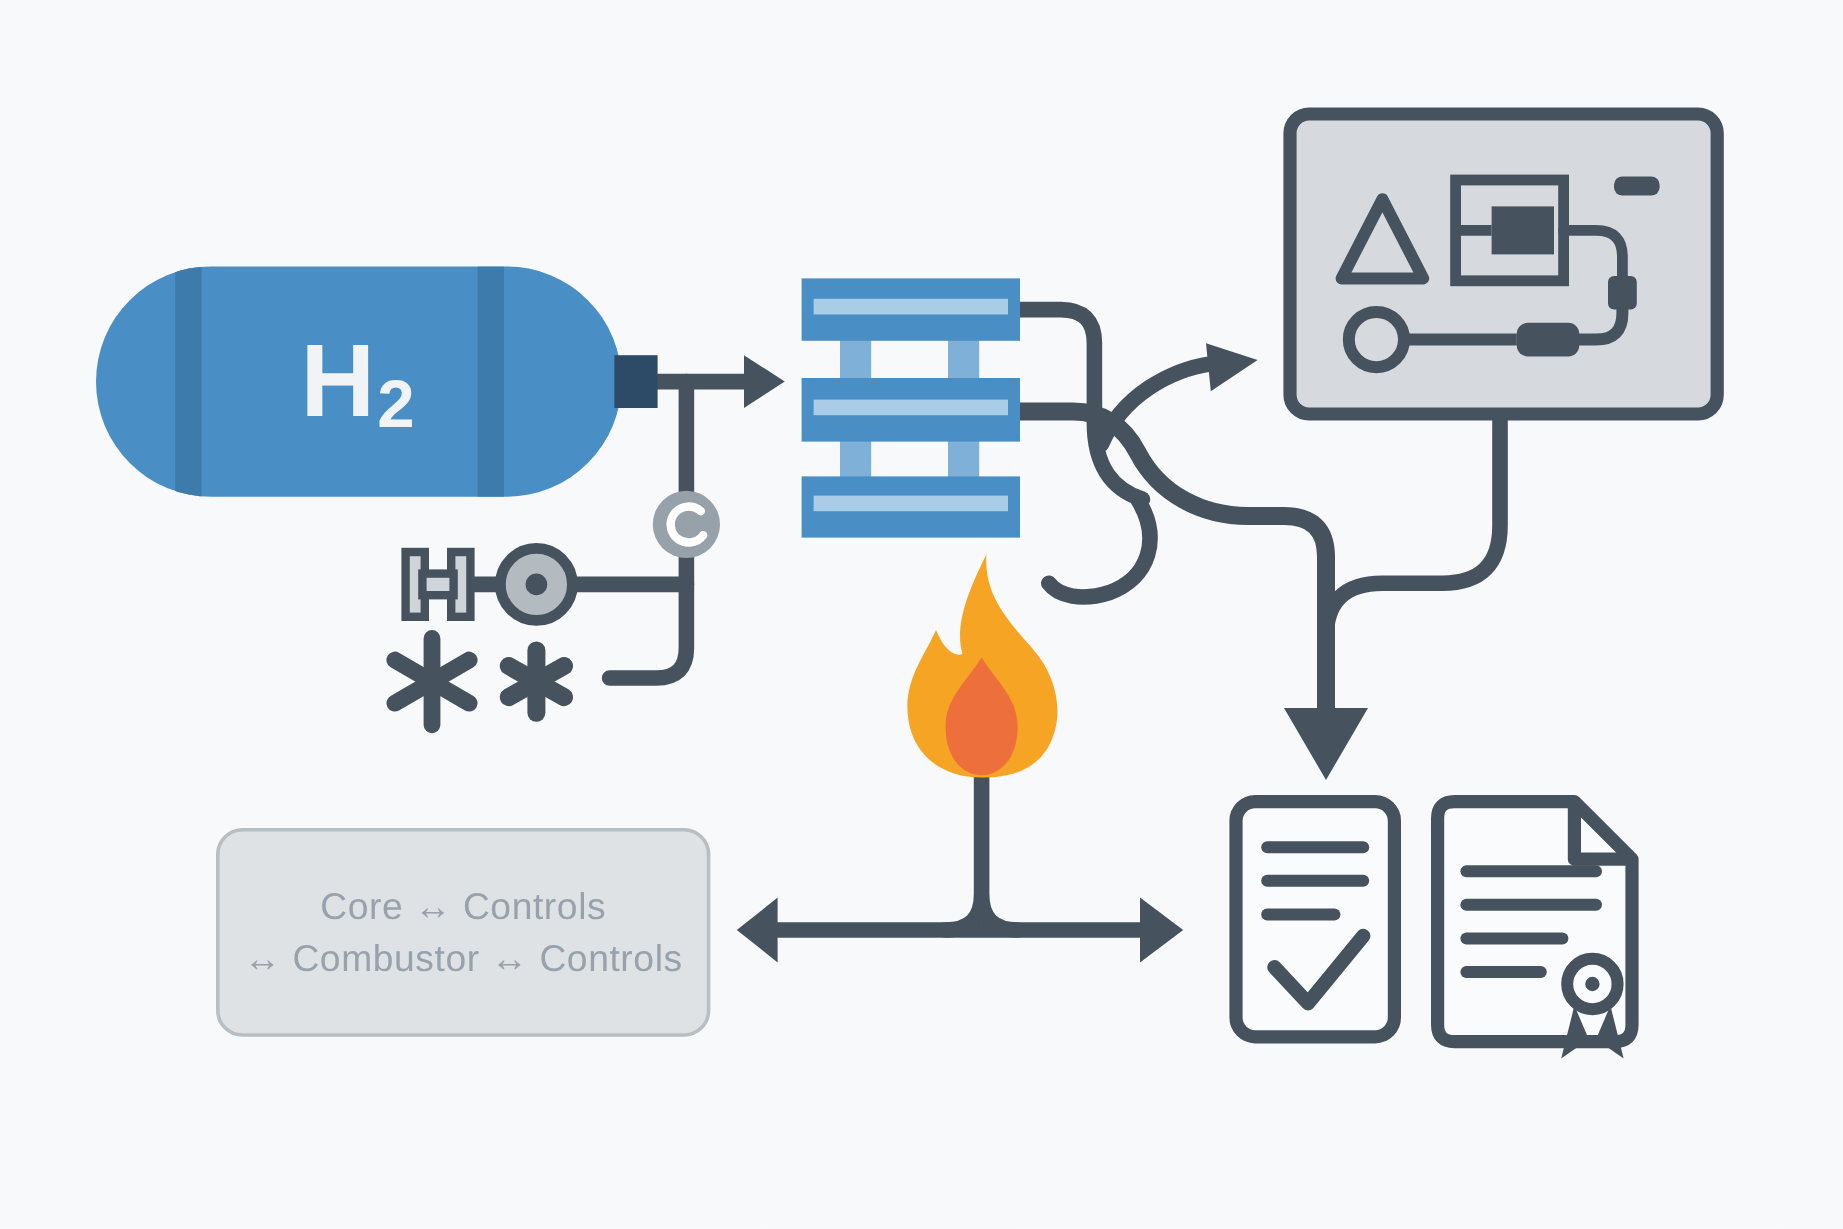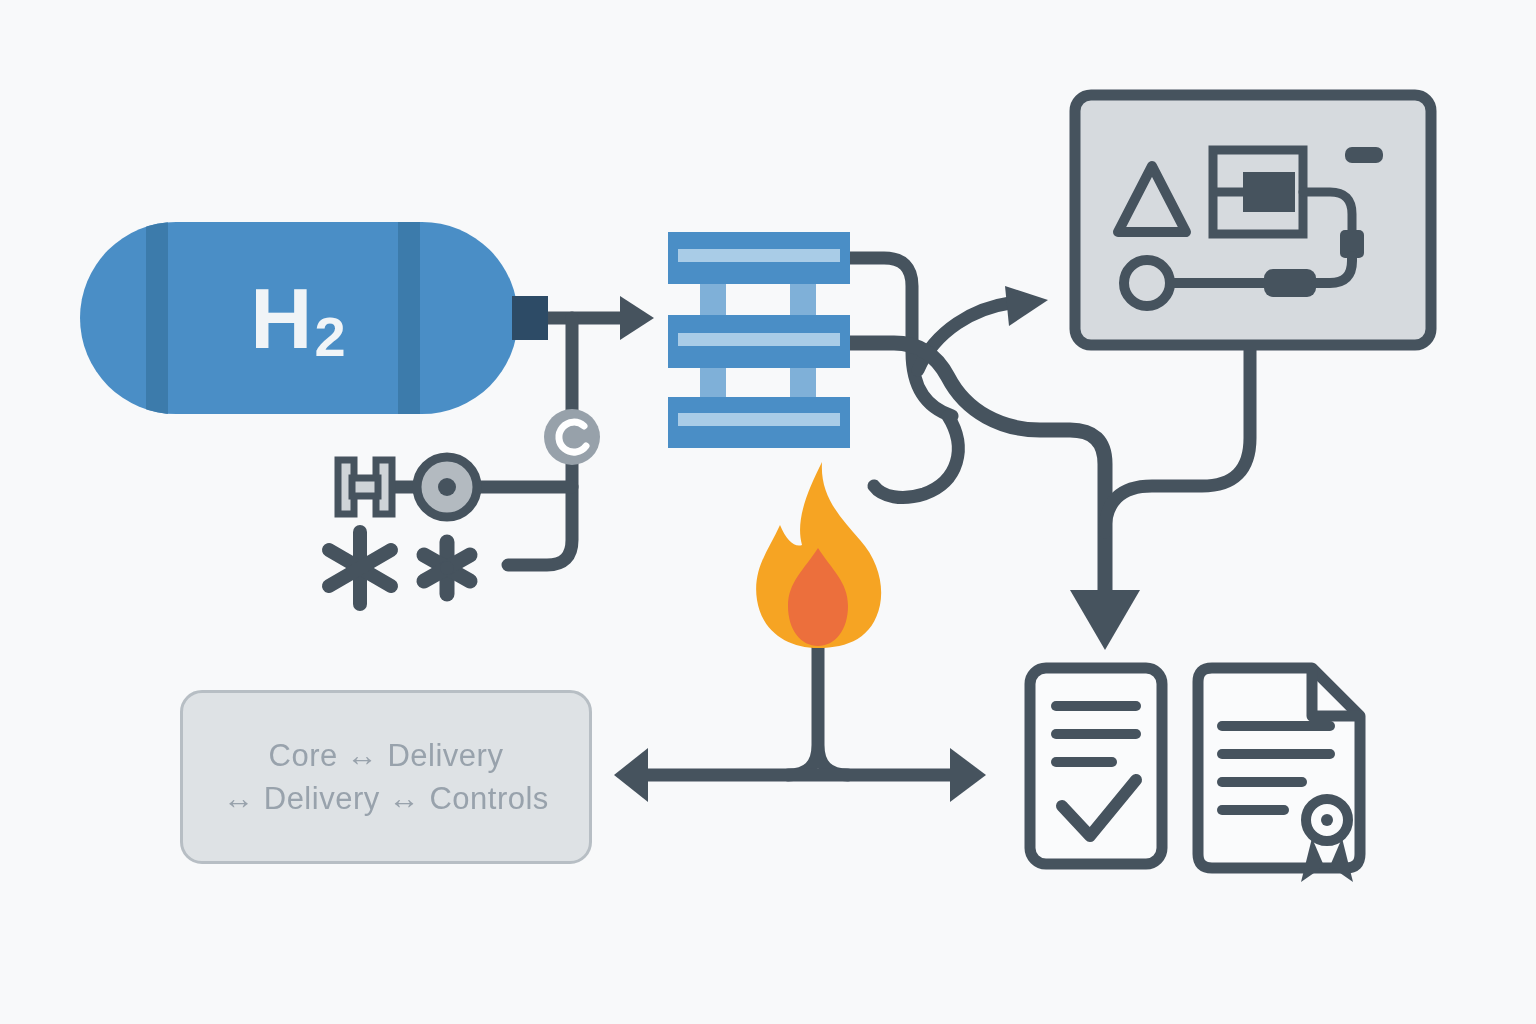--- a/index.html
+++ b/index.html
@@ -179,17 +179,17 @@
       </g>
     </g>
   </svg>
 
   <div class="tank-label">
     <span class="h-main">H</span>
       <span class="h-sub">2</span>
   </div>
 
   <div class="caption-box">
-    <div class="caption-line">Core ↔ Delivery</div>
-    <div class="caption-line">↔ Delivery ↔ Controls</div>
+    <div class="caption-line">Core ↔ Controls</div>
+    <div class="caption-line">↔ Combustor ↔ Controls</div>
   </div>
 
 </div>
 
 </body></html>

